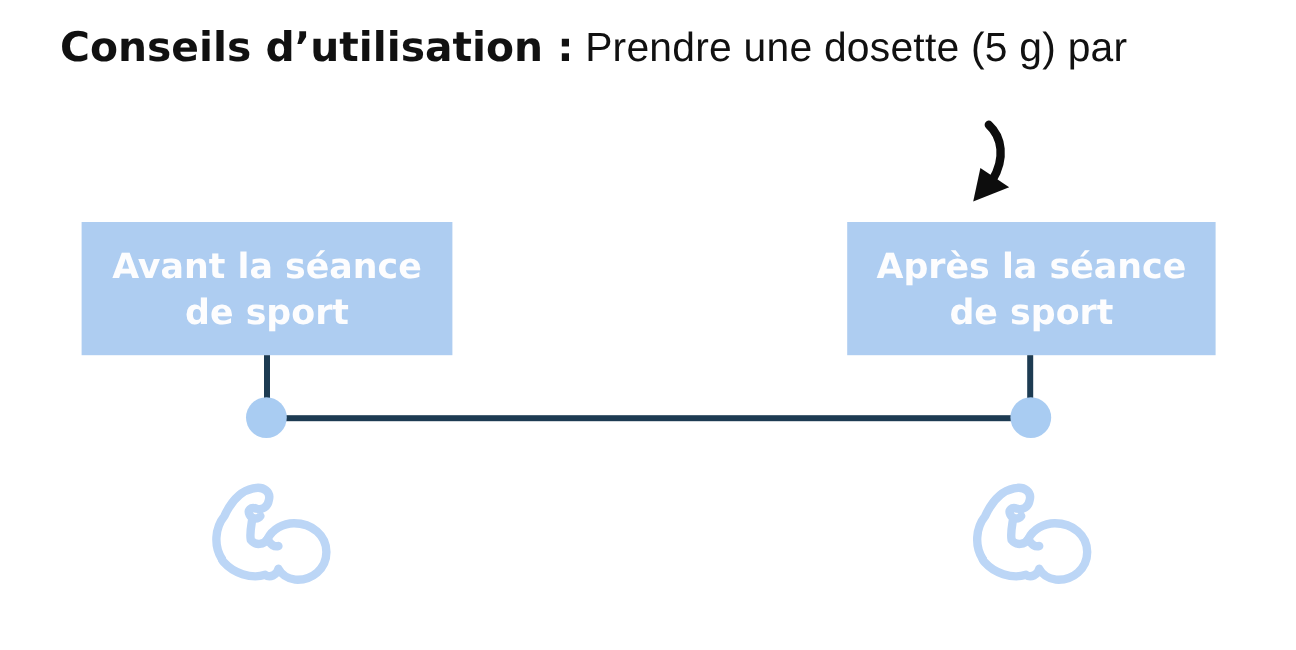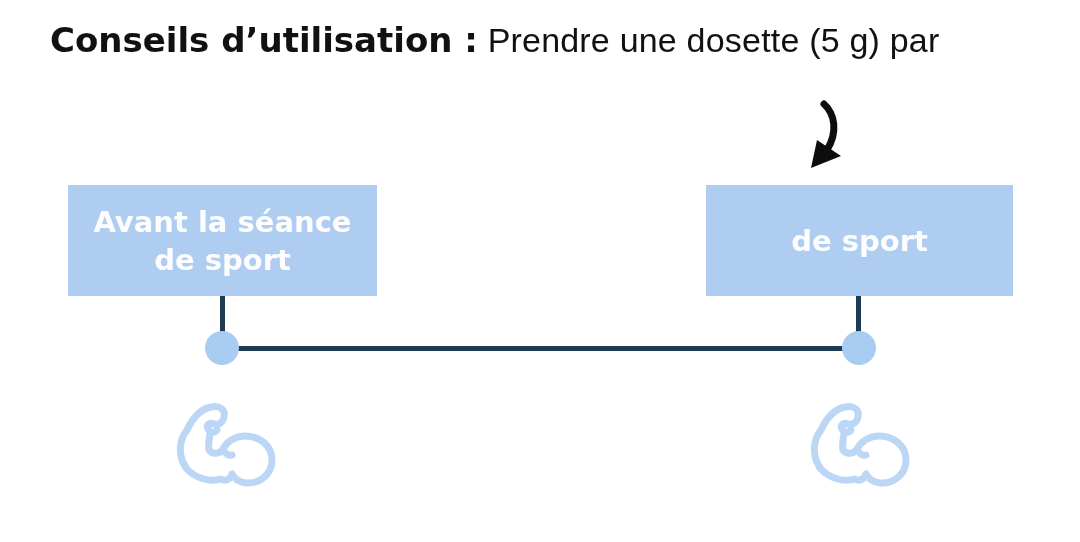--- a/index.html
+++ b/index.html
@@ -96,20 +96,21 @@
   <svg class="arrow" viewBox="0 0 55 80">
     <path d="M29,6 C40,16 43,34 32,52" fill="none" stroke="#0d0d0d" stroke-width="7" stroke-linecap="round"></path>
     <polygon points="16,70 22,42 46,58" fill="#0d0d0d"></polygon>
   </svg>
 
   <div class="stage-box box-before">
     <span>Avant la séance</span>
     <span>de sport</span>
   </div>
   <div class="stage-box box-after">
+    <span>Après la séance</span>
     <span>de sport</span>
   </div>
 
   <div class="stem stem-left"></div>
   <div class="stem stem-right"></div>
   <div class="hline"></div>
   <div class="dot dot-left"></div>
   <div class="dot dot-right"></div>
 
   <svg class="bicep bicep-left" viewBox="0 0 104 92">

